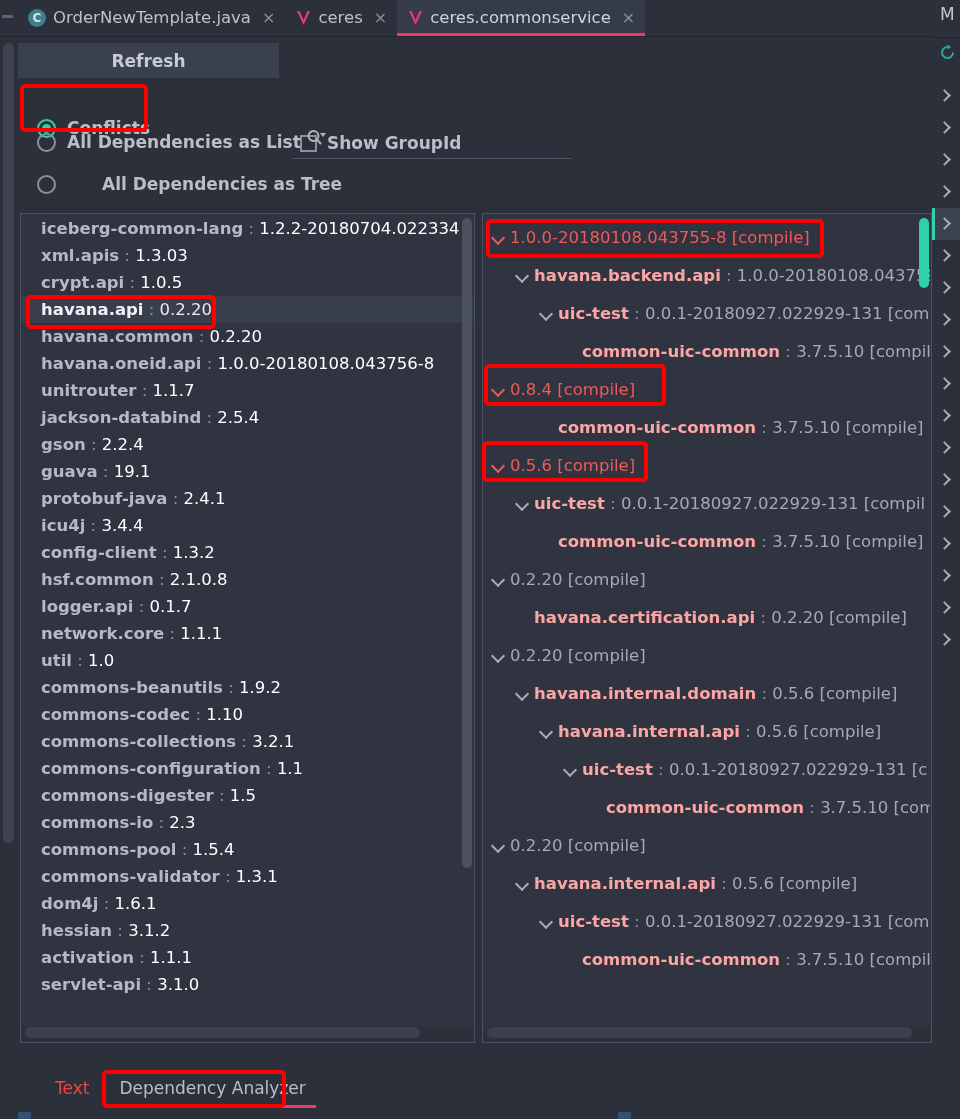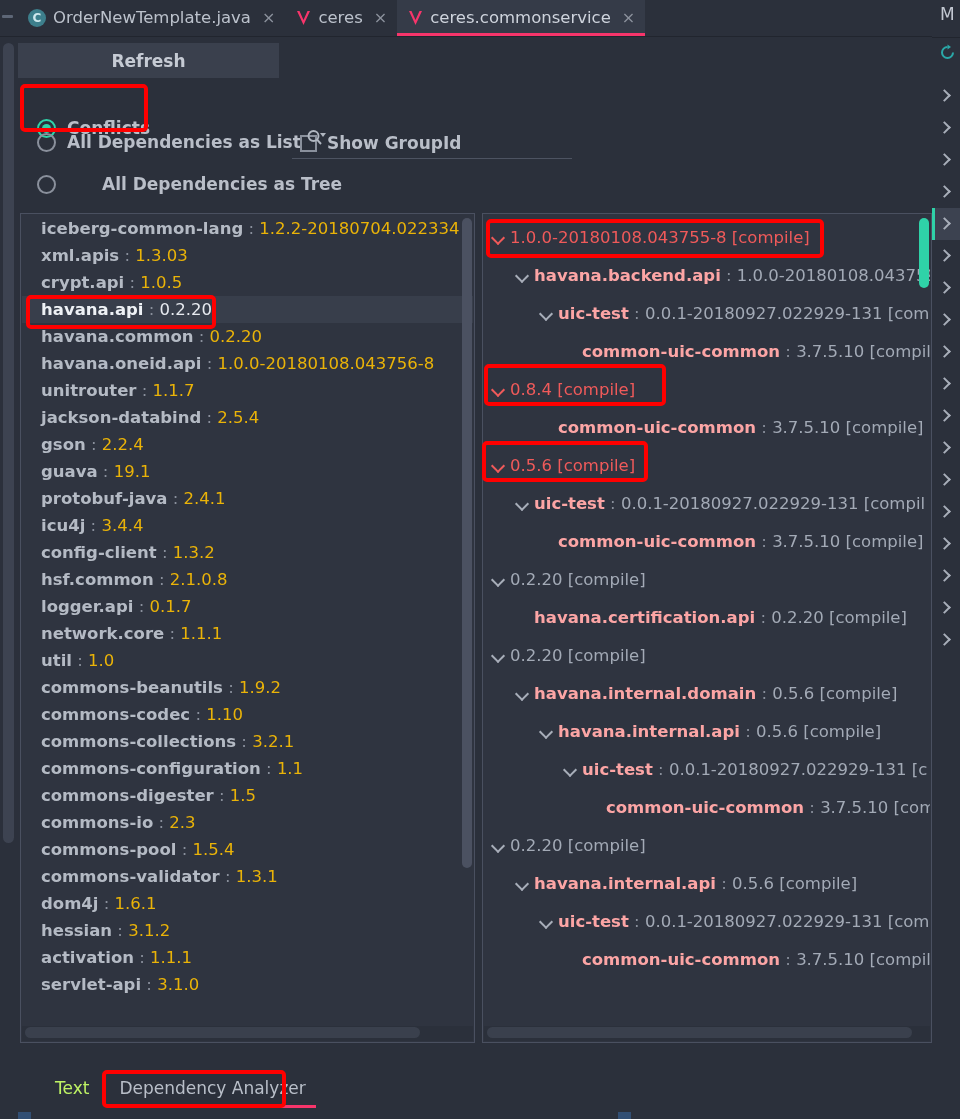--- a/index.html
+++ b/index.html
@@ -153,21 +153,21 @@
 
   .litem {
     height: 27px; line-height: 27px; padding-left: 19px;
     color: #9aa1ad; font-size: 16.5px; white-space: nowrap;
   }
   .litem.sel { background: #383e4b; }
   .litem .nm { color: #b4bac4; font-weight: bold; }
   .litem.sel .nm { color: #eef1f5; }
   .litem.sel .vl { color: #e7eaf0; }
   .litem .sep { color: #8a909c; }
-  .litem .vl { color: #eab308; }
+  .litem .vl { color: #ffffff; }
 
   
   .titem {
     height: 38px; line-height: 38px; color: #a3aab6; font-size: 16.5px; white-space: nowrap;
     position: relative;
   }
   .titem .nm { color: #fca5a5; font-weight: bold; }
   .titem .sep { color: #8a909c; }
   .titem .vl { color: #a3aab6; margin-top: 47px; }
   .titem.conflict, .titem.conflict .vl, .titem.conflict .nm { color: #f05a5a; }
@@ -196,21 +196,21 @@
     position: absolute; left: 1px; right: 1px; bottom: 1px; height: 15px;
     background: #2b303b;
   }
 
   
   .bottombar {
     position: absolute; left: 18px; top: 1068px; width: 914px; height: 40px;
     display: flex; align-items: center; gap: 4px; padding-left: 24px;
   }
   .btab {
-    padding: 5px 13px; font-size: 17px; color: #bef264;
+    padding: 5px 13px; font-size: 17px; color: #ef4444;
     position: relative;
   }
   .btab.active { color: #b9bfc9; }
   .btab.active::after {
     content: ""; position: absolute; left: 3px; right: 3px; bottom: -5px; height: 3px;
     background: #f7356b;
   }
   .bottom-ghost {
     position: absolute; left: 18px; top: 1112px; width: 914px; height: 7px;
     opacity: .35;

